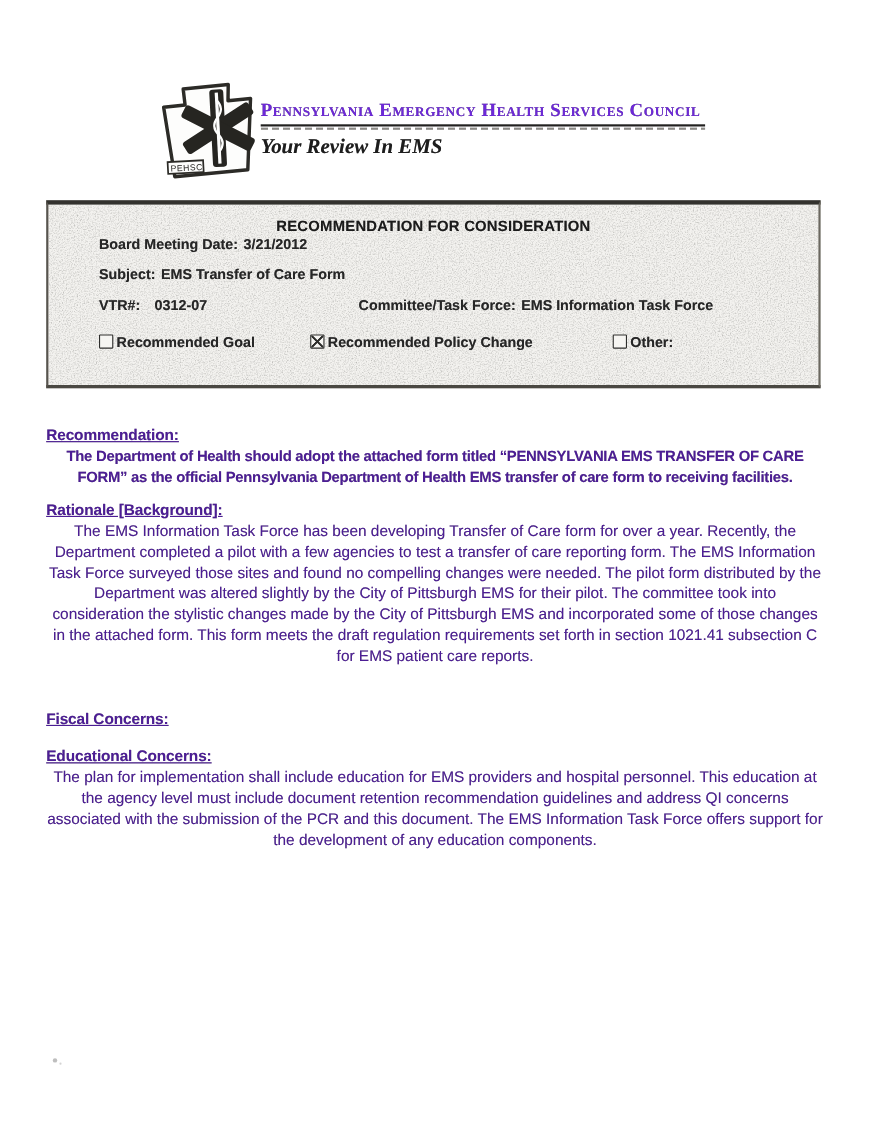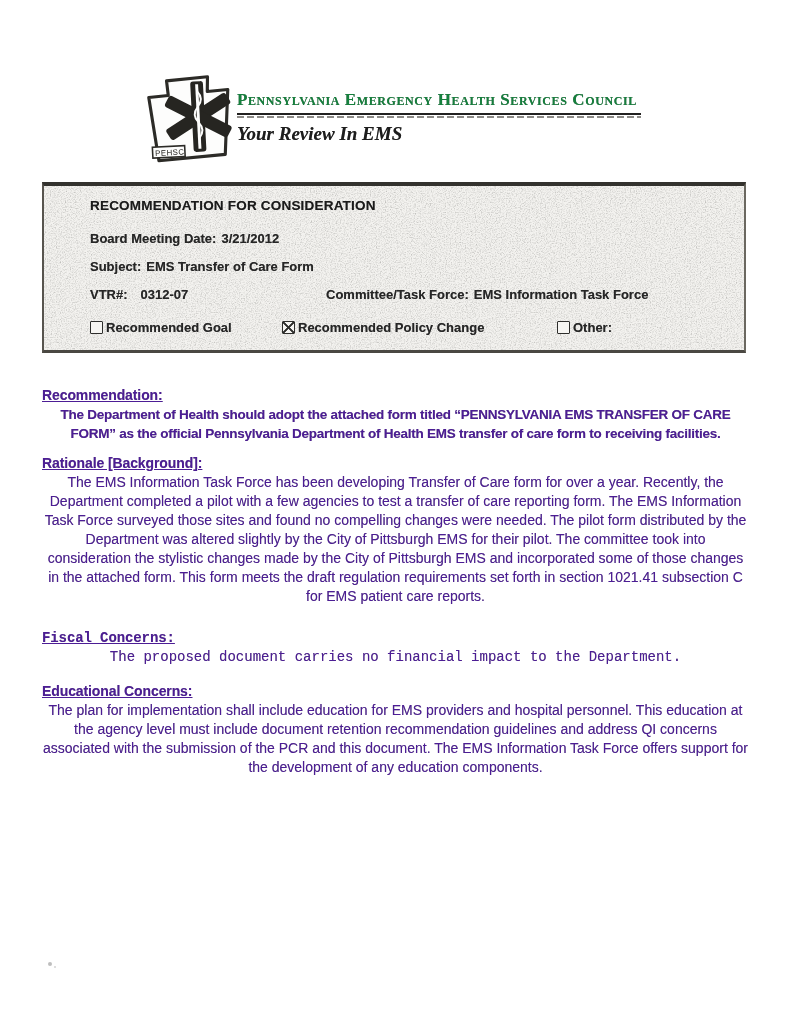--- a/index.html
+++ b/index.html
@@ -14,21 +14,21 @@
 
   
   .logo{position:absolute;left:140px;top:70px;width:98px;height:94px;}
   .masthead{position:absolute;left:237px;top:90px;width:420px;}
   .org-name{
     font-family:"Liberation Serif","DejaVu Serif",serif;
     font-variant:small-caps;
     font-weight:700;
     font-size:17px;
     letter-spacing:.6px;
-    color:#15803d;
+    color:#6d28d9;
     white-space:nowrap;
     text-shadow:0 0 .5px rgba(25,25,25,.6);
   }
   .rule-main{height:2px;background:#222120;width:404px;margin-top:3px;}
   .rule-fuzz{
     height:2px;width:404px;margin-top:1px;
     background:repeating-linear-gradient(90deg,#6f6d68 0 7px,rgba(0,0,0,0) 7px 10px);
     opacity:.8;
   }
   .tagline{
@@ -51,23 +51,23 @@
     overflow:hidden;
   }
   .rec-box .noise{position:absolute;left:0;top:0;width:100%;height:100%;opacity:.5;}
   .box-inner{
     position:relative;z-index:2;
     padding:12px 46px 0 46px;
     font-size:13px;font-weight:700;color:#262626;
     text-shadow:0 0 .4px rgba(30,30,30,.5);
   }
   .box-title{
+    text-align:center;
     font-size:13.5px;font-weight:700;letter-spacing:.2px;
     color:#1b1b1b;
-    margin-bottom:17px;
   }
   .frow{line-height:17px;margin-bottom:11px;position:relative;height:17px;white-space:nowrap;}
   .frow .val{margin-left:5px;}
   .frow .vtr-val{margin-left:13px;}
   .committee{position:absolute;left:236px;top:0;}
   .cb-row{position:relative;height:17px;margin-top:16px;padding-left:44px;}
   .cb-item{position:absolute;top:0;white-space:nowrap;line-height:17px;}
   .cb-item.c0{left:0;}
   .cb-item.c1{left:192px;text-align:center;}
   .cb-item.c2{left:467px;}
@@ -89,21 +89,21 @@
     position:absolute;left:42px;top:386px;width:707px;
     font-size:14px;line-height:19px;color:#4c1d95;
     text-shadow:0 0 .4px rgba(35,35,35,.45);
   }
   .sec-h{font-weight:700;text-decoration:underline;letter-spacing:-.1px;}
   .sec p{margin:0;text-align:center;}
   .p-just{text-align:justify;}
   .p-bold{font-weight:700;font-size:13.5px;letter-spacing:-.25px;}
   .sec.s2{margin-top:11px;}
   .sec.s3{margin-top:6px;}
-  .sec.s4{margin-top:23px;font-family:Liberation Mono, monospace;}
+  .sec.s4{margin-top:38px;}
   .sec.s5{margin-top:15px;}
 
   .speck{position:absolute;left:48px;top:962px;width:4px;height:4px;border-radius:50%;
     background:rgba(110,110,110,.45);box-shadow:5px 3px 0 -1px rgba(130,130,130,.35);}
 </style>
 </head>
 <body>
 
 <div class="page">
 
@@ -180,21 +180,20 @@
     </div>
 
     <div class="sec s2">
       <div class="sec-h">Rationale [Background]:</div>
       <p class="p-just">The EMS Information Task Force has been developing Transfer of Care form for over a year. Recently, the Department completed a pilot with a few agencies to test a transfer of care reporting form. The EMS Information Task Force surveyed those sites and found no compelling changes were needed.  The pilot form distributed by the Department was altered slightly by the City of Pittsburgh EMS for their pilot.  The committee took into consideration the stylistic changes made by the City of Pittsburgh EMS and incorporated some of those changes in the attached form. This form meets the draft regulation requirements set forth in section 1021.41 subsection C for EMS patient care reports.</p>
     </div>
 
 
     <div class="sec s4">
       <div class="sec-h">Fiscal Concerns:</div>
-      <p>The proposed document carries no financial impact to the Department.</p>
     </div>
 
     <div class="sec s5">
       <div class="sec-h">Educational Concerns:</div>
       <p class="p-just">The plan for implementation shall include education for EMS providers and hospital personnel.  This education at the agency level must include document retention recommendation guidelines and address QI concerns associated with the submission of the PCR and this document.  The EMS Information Task Force offers support for the development of any education components.</p>
     </div>
 
   </div>
 
   <div class="speck"></div>

